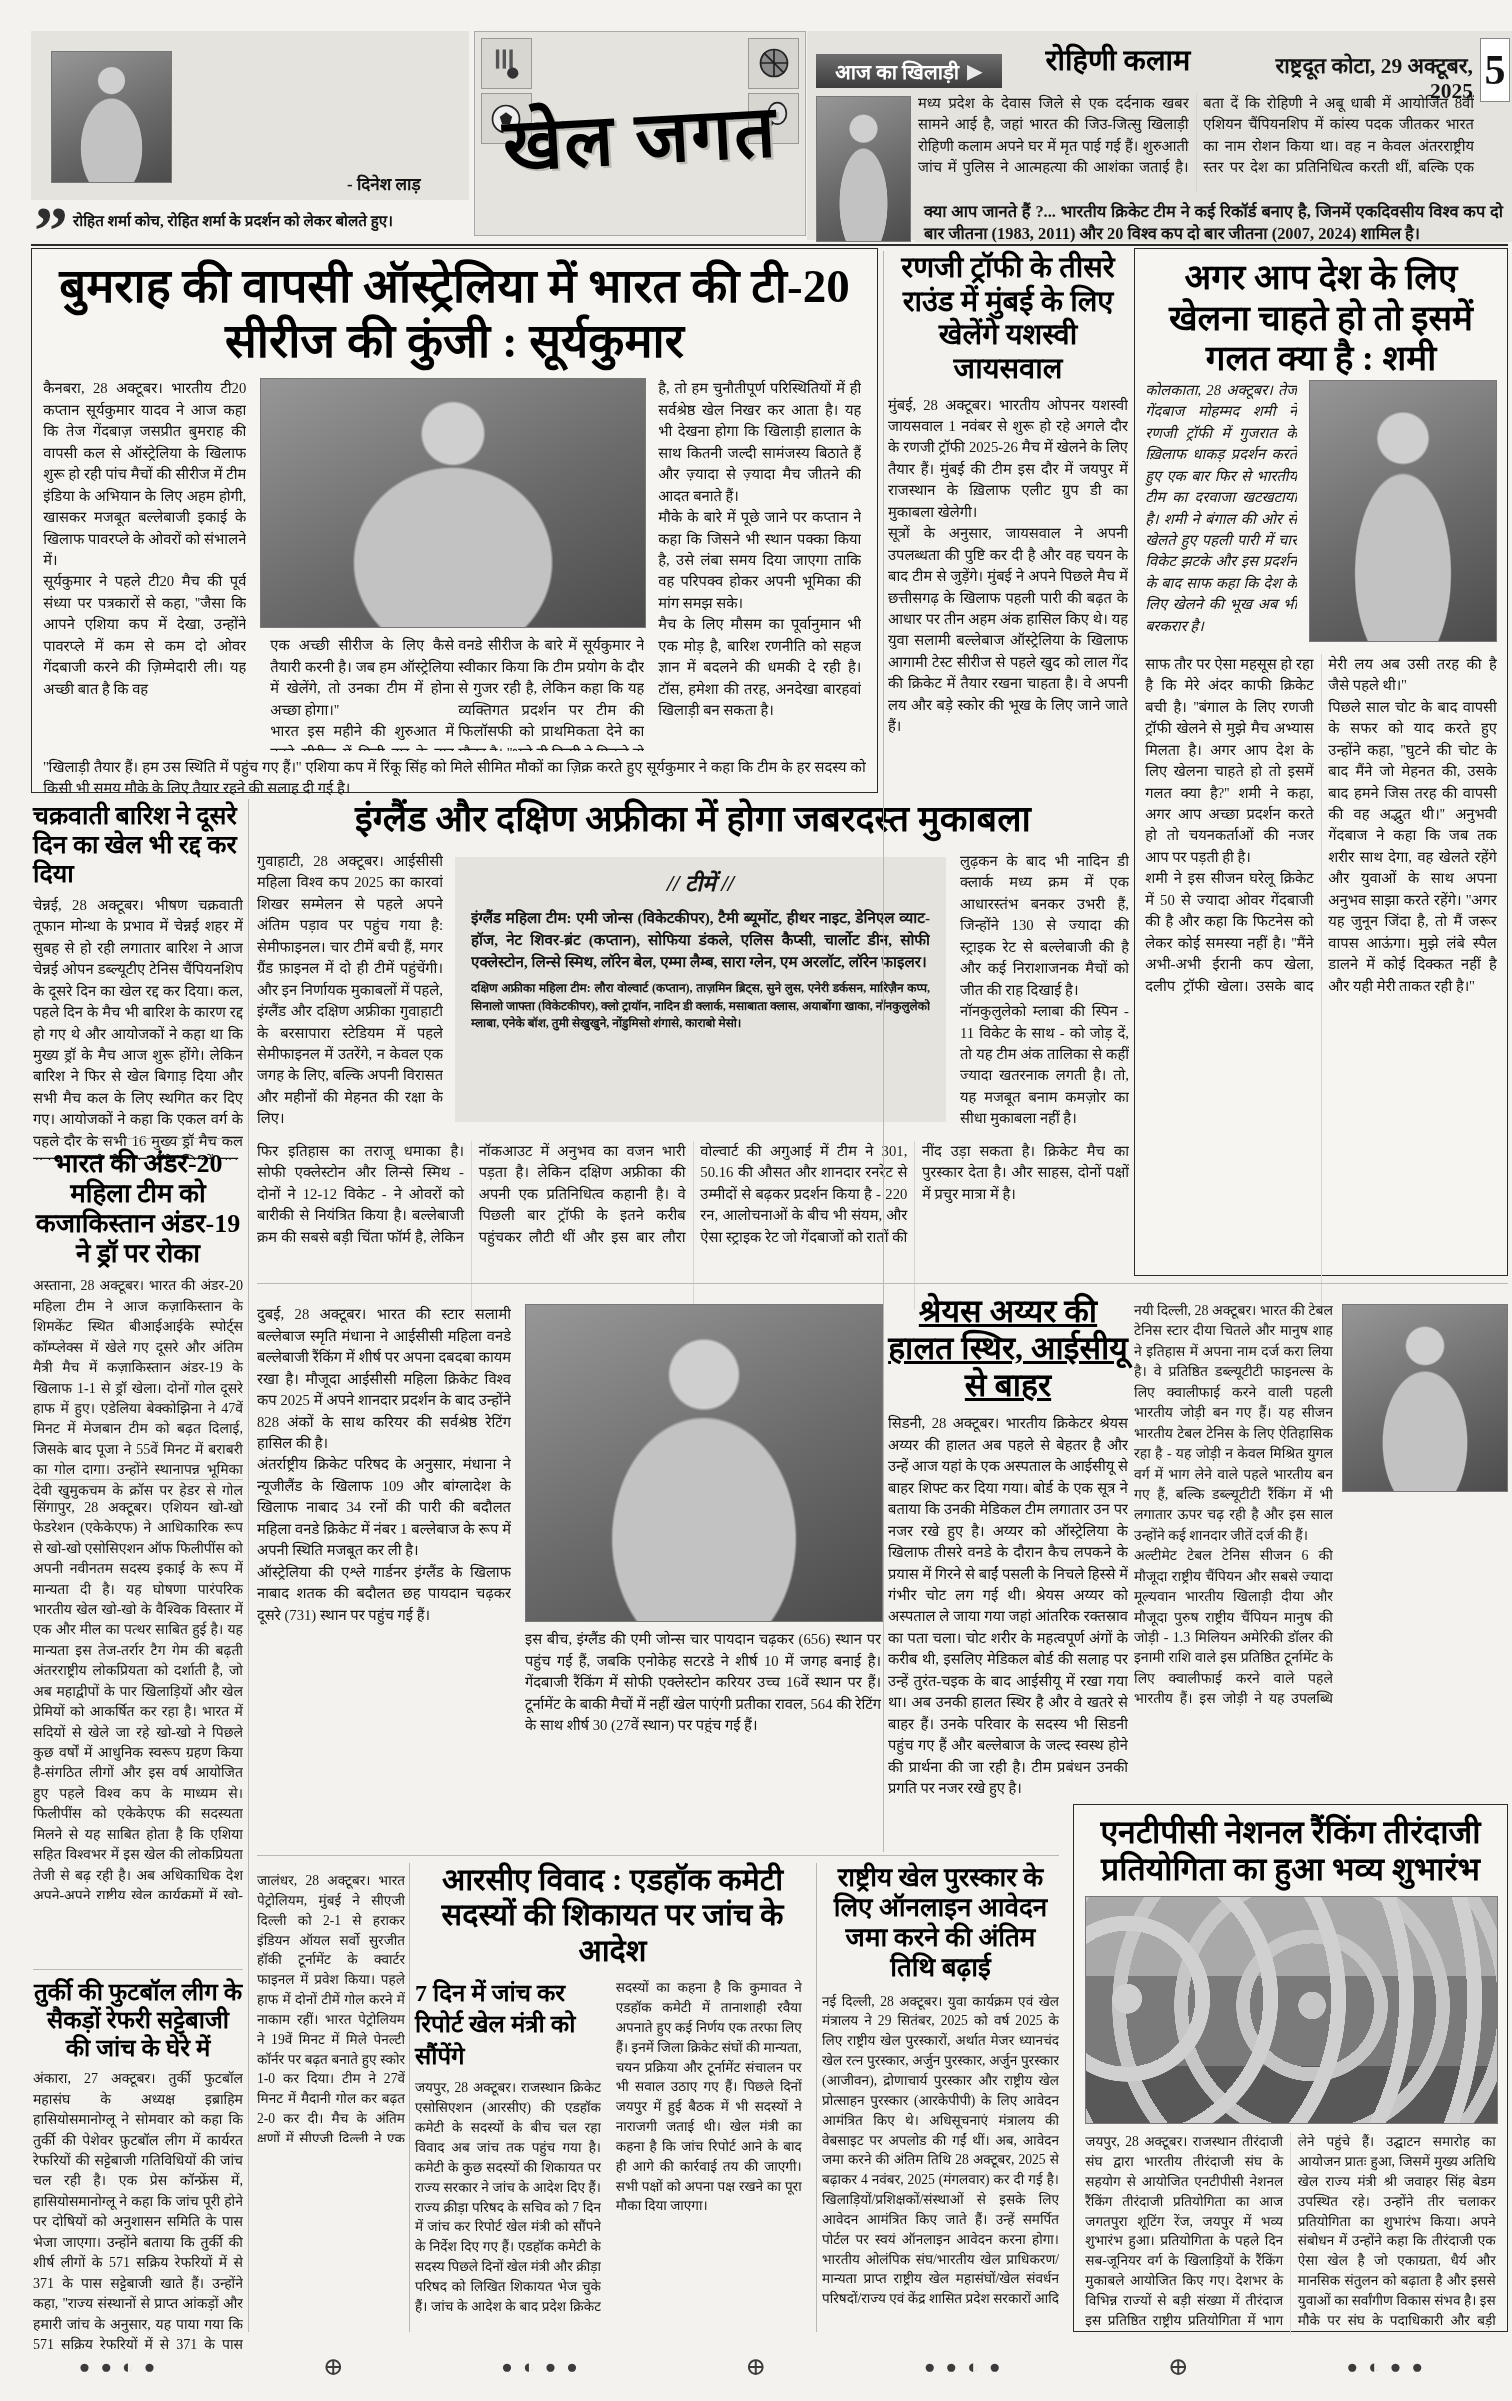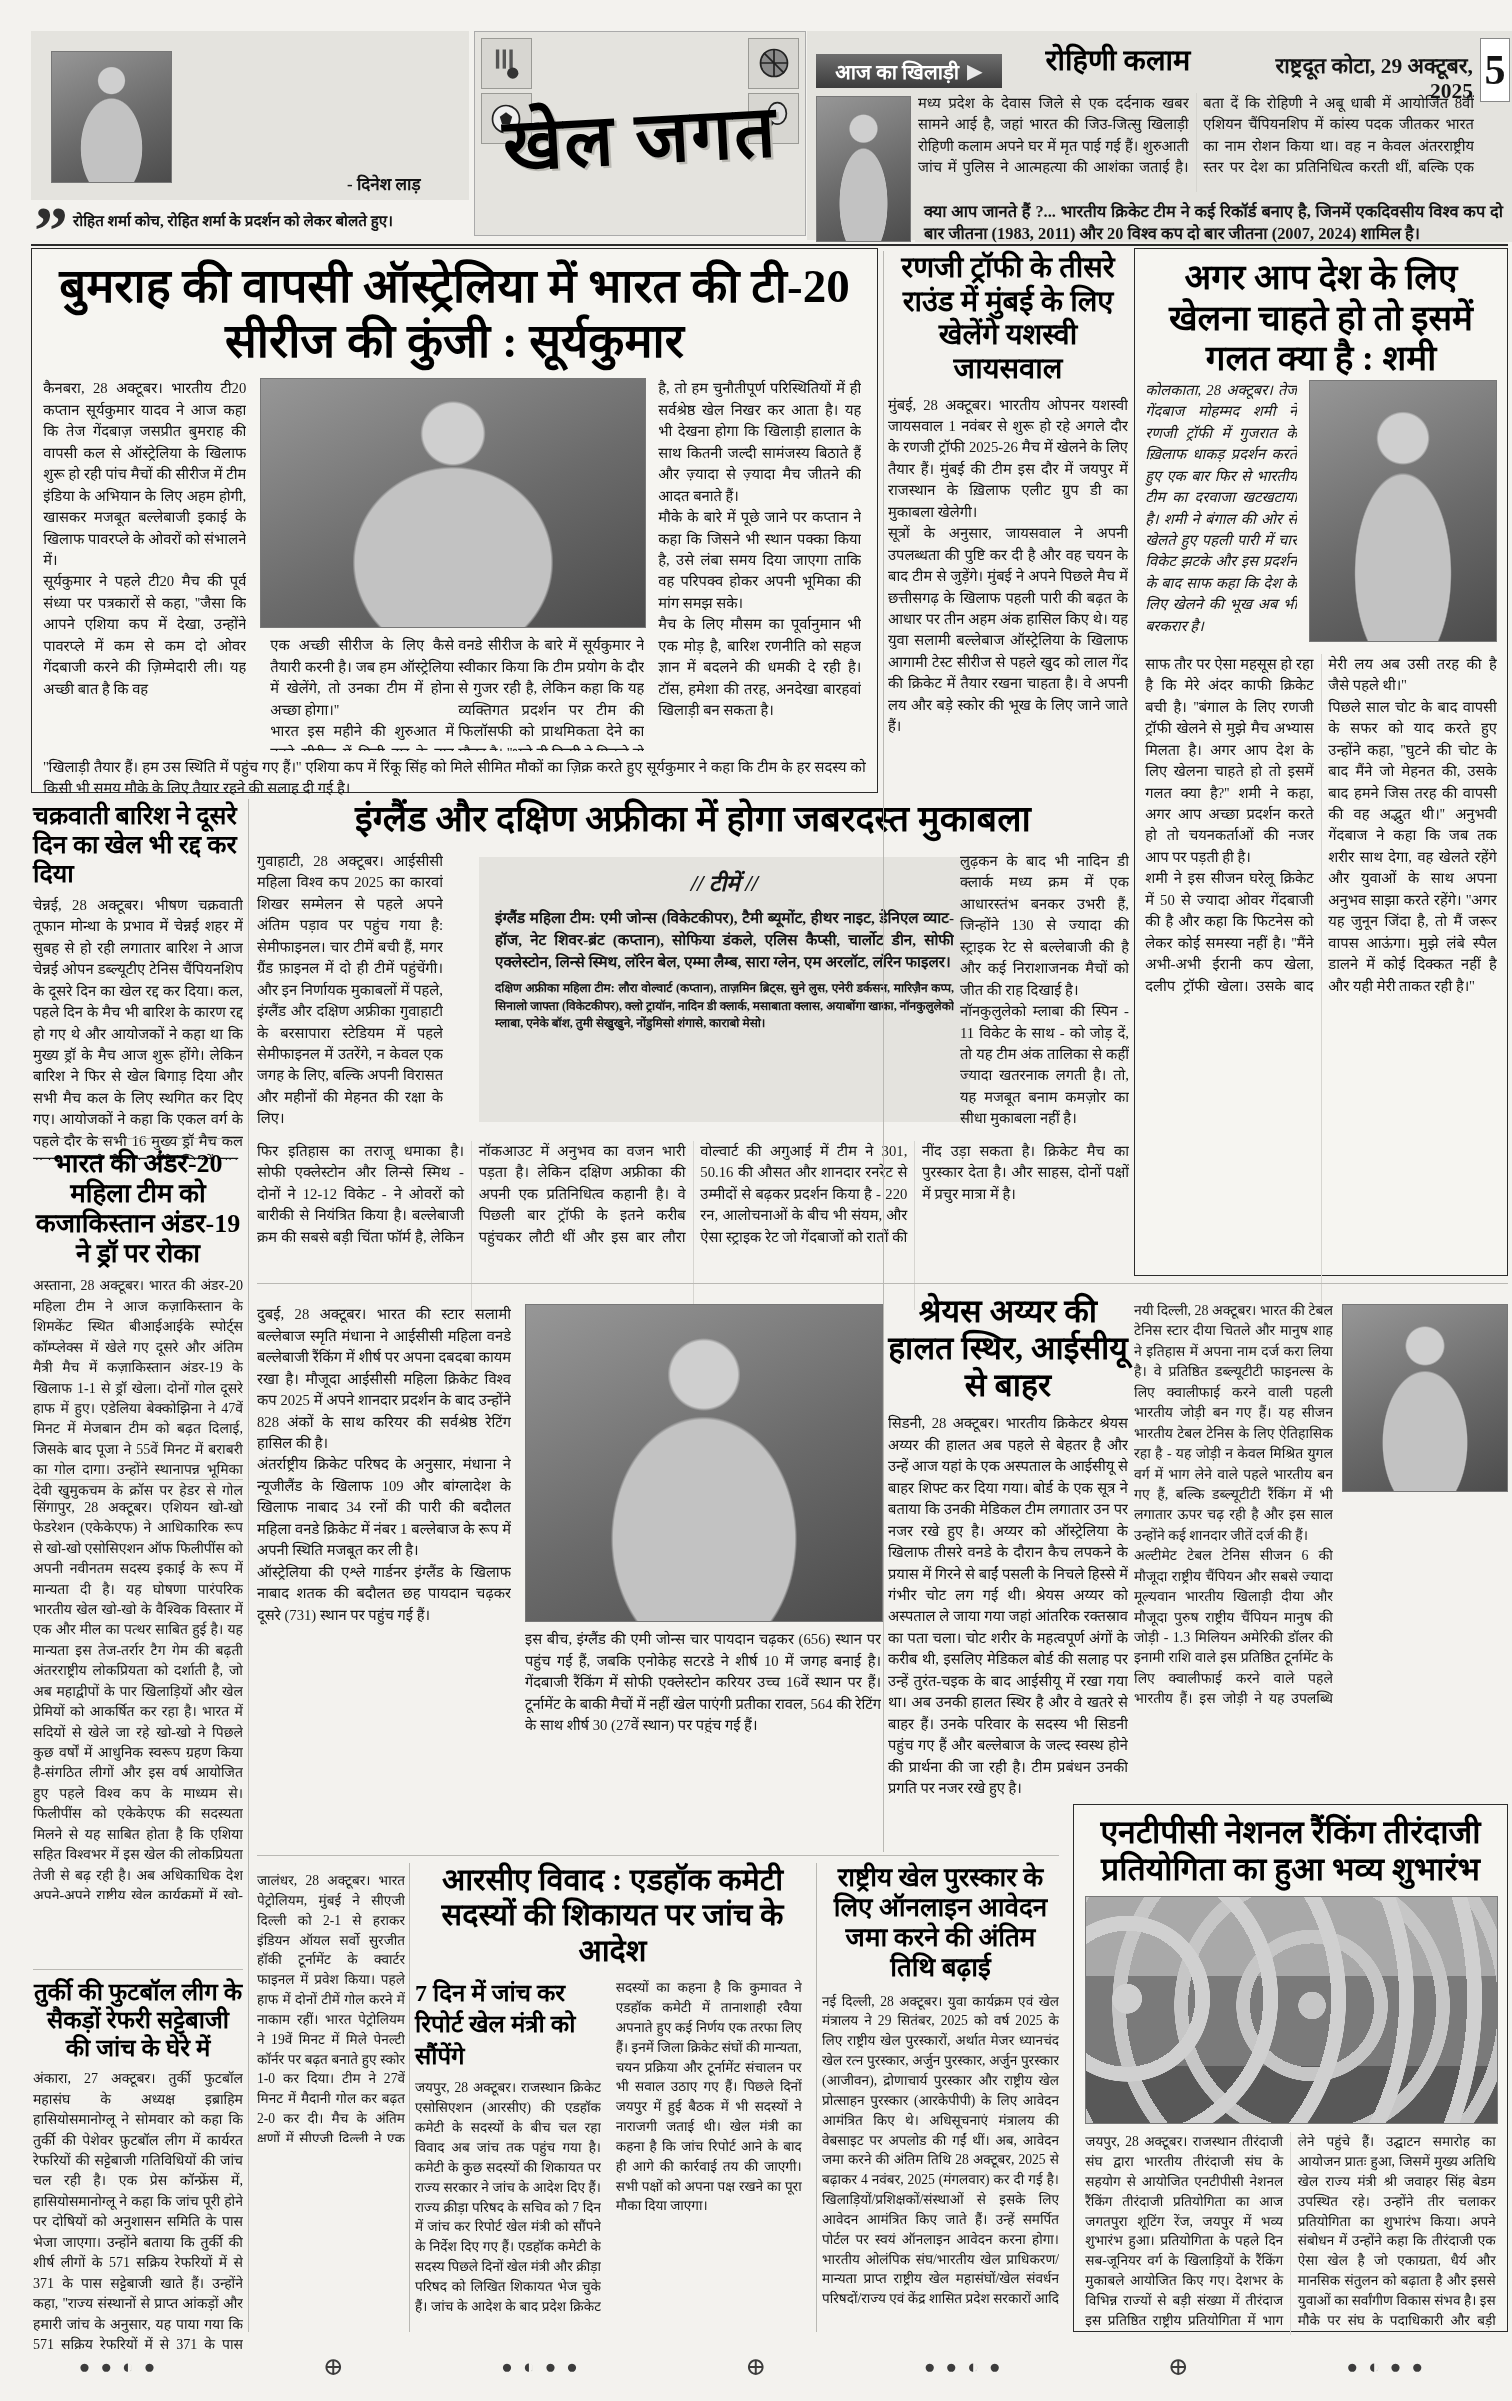--- a/index.html
+++ b/index.html
@@ -150,21 +150,21 @@
 
   <section class="abs" style="left:33px;top:1979px;width:210px;">
     <h2 class="headline" style="font-size:24px;">तुर्की की फुटबॉल लीग के सैकड़ों रेफरी सट्टेबाजी की जांच के घेरे में</h2>
     <div class="body" style="margin-top:6.8px;height:282px;font-size:14px;">अंकारा, 27 अक्टूबर। तुर्की फुटबॉल महासंघ के अध्यक्ष इब्राहिम हासियोसमानोग्लू ने सोमवार को कहा कि तुर्की की पेशेवर फ़ुटबॉल लीग में कार्यरत रेफरियों की सट्टेबाजी गतिविधियों की जांच चल रही है। एक प्रेस कॉन्फ्रेंस में, हासियोसमानोग्लू ने कहा कि जांच पूरी होने पर दोषियों को अनुशासन समिति के पास भेजा जाएगा। उन्होंने बताया कि तुर्की की शीर्ष लीगों के 571 सक्रिय रेफरियों में से 371 के पास सट्टेबाजी खाते हैं। उन्होंने कहा, ''राज्य संस्थानों से प्राप्त आंकड़ों और हमारी जांच के अनुसार, यह पाया गया कि 571 सक्रिय रेफरियों में से 371 के पास सट्टेबाजी खाते हैं। इनमें से 152 सक्रिय रूप से सट्टेबाजी करते रहे हैं।''</div>
   </section>
 
   <section class="abs" style="left:257px;top:799px;width:872px;">
     <h2 class="headline" style="font-size:36px;">इंग्लैंड और दक्षिण अफ्रीका में होगा जबरदस्त मुकाबला</h2>
     <div style="position:relative;margin-top:10.2px;height:282px;">
       <div class="abs body" style="left:0;top:0;width:186px;height:282px;">गुवाहाटी, 28 अक्टूबर। आईसीसी महिला विश्व कप 2025 का कारवां शिखर सम्मेलन से पहले अपने अंतिम पड़ाव पर पहुंच गया है: सेमीफाइनल। चार टीमें बची हैं, मगर ग्रैंड फ़ाइनल में दो ही टीमें पहुंचेंगी। और इन निर्णायक मुकाबलों में पहले, इंग्लैंड और दक्षिण अफ्रीका गुवाहाटी के बरसापारा स्टेडियम में पहले सेमीफाइनल में उतरेंगे, न केवल एक जगह के लिए, बल्कि अपनी विरासत और महीनों की मेहनत की रक्षा के लिए।</div>
-      <div class="abs graybox" style="left:198px;top:5.6px;width:491px;height:265px;padding:10.2px 16px;box-sizing:border-box;margin-left:24px;">
+      <div class="abs graybox" style="left:198px;top:5.6px;width:491px;height:265px;padding:10.2px 16px;box-sizing:border-box;">
         <div style="text-align:center;font-size:22.6px;font-weight:900;font-style:italic;">// टीमें //</div>
         <div class="body" style="margin-top:9px;font-size:15.2px;font-weight:600;">इंग्लैंड महिला टीम: एमी जोन्स (विकेटकीपर), टैमी ब्यूमोंट, हीथर नाइट, डेनिएल व्याट-हॉज, नेट शिवर-ब्रंट (कप्तान), सोफिया डंकले, एलिस कैप्सी, चार्लोट डीन, सोफी एक्लेस्टोन, लिन्से स्मिथ, लॉरेन बेल, एम्मा लैम्ब, सारा ग्लेन, एम अरलॉट, लॉरेन फाइलर।</div>
         <div class="body" style="margin-top:6.8px;font-size:12px;font-weight:600;">दक्षिण अफ्रीका महिला टीम: लौरा वोल्वार्ट (कप्तान), ताज़मिन ब्रिट्स, सुने लुस, एनेरी डर्कसन, मारिज़ैन कप्प, सिनालो जाफ्ता (विकेटकीपर), क्लो ट्रायॉन, नादिन डी क्लार्क, मसाबाता क्लास, अयाबोंगा खाका, नॉनकुलुलेको म्लाबा, एनेके बॉश, तुमी सेखुखुने, नोंडुमिसो शंगासे, काराबो मेसो।</div>
       </div>
       <div class="abs body" style="left:703px;top:0;width:169px;height:282px;">लुढ़कन के बाद भी नादिन डी क्लार्क मध्य क्रम में एक आधारस्तंभ बनकर उभरी हैं, जिन्होंने 130 से ज्यादा की स्ट्राइक रेट से बल्लेबाजी की है और कई निराशाजनक मैचों को जीत की राह दिखाई है।
 नॉनकुलुलेको म्लाबा की स्पिन - 11 विकेट के साथ - को जोड़ दें, तो यह टीम अंक तालिका से कहीं ज्यादा खतरनाक लगती है। तो, यह मजबूत बनाम कमज़ोर का सीधा मुकाबला नहीं है।</div>
     </div>
     <div class="body cols4" style="margin-top:8px;height:169px;">फिर इतिहास का तराजू धमाका है। सोफी एक्लेस्टोन और लिन्से स्मिथ - दोनों ने 12-12 विकेट - ने ओवरों को बारीकी से नियंत्रित किया है। बल्लेबाजी क्रम की सबसे बड़ी चिंता फॉर्म है, लेकिन नॉकआउट में अनुभव का वजन भारी पड़ता है। लेकिन दक्षिण अफ्रीका की अपनी एक प्रतिनिधित्व कहानी है। वे पिछली बार ट्रॉफी के इतने करीब पहुंचकर लौटी थीं और इस बार लौरा वोल्वार्ट की अगुआई में टीम ने 301, 50.16 की औसत और शानदार रनरेट से उम्मीदों से बढ़कर प्रदर्शन किया है - 220 रन, आलोचनाओं के बीच भी संयम, और ऐसा स्ट्राइक रेट जो गेंदबाजों को रातों की नींद उड़ा सकता है। क्रिकेट मैच का पुरस्कार देता है। और साहस, दोनों पक्षों में प्रचुर मात्रा में है।</div>
   </section>
 
@@ -172,21 +172,21 @@
     <div style="position:relative;margin-top:11.3px;height:429px;">
       <div class="abs body" style="left:0;top:0;width:254px;height:429px;">दुबई, 28 अक्टूबर। भारत की स्टार सलामी बल्लेबाज स्मृति मंधाना ने आईसीसी महिला वनडे बल्लेबाजी रैंकिंग में शीर्ष पर अपना दबदबा कायम रखा है। मौजूदा आईसीसी महिला क्रिकेट विश्व कप 2025 में अपने शानदार प्रदर्शन के बाद उन्होंने 828 अंकों के साथ करियर की सर्वश्रेष्ठ रेटिंग हासिल की है।
 अंतर्राष्ट्रीय क्रिकेट परिषद के अनुसार, मंधाना ने न्यूजीलैंड के खिलाफ 109 और बांग्लादेश के खिलाफ नाबाद 34 रनों की पारी की बदौलत महिला वनडे क्रिकेट में नंबर 1 बल्लेबाज के रूप में अपनी स्थिति मजबूत कर ली है।
 ऑस्ट्रेलिया की एश्ले गार्डनर इंग्लैंड के खिलाफ नाबाद शतक की बदौलत छह पायदान चढ़कर दूसरे (731) स्थान पर पहुंच गई हैं।</div>
       <div class="abs photo" style="left:268px;top:0;width:356px;height:316px;"></div>
       <div class="abs body" style="left:268px;top:325px;width:356px;height:104px;">इस बीच, इंग्लैंड की एमी जोन्स चार पायदान चढ़कर (656) स्थान पर पहुंच गई हैं, जबकि एनोकेह सटरडे ने शीर्ष 10 में जगह बनाई है। गेंदबाजी रैंकिंग में सोफी एक्लेस्टोन करियर उच्च 16वें स्थान पर हैं। टूर्नामेंट के बाकी मैचों में नहीं खेल पाएंगी प्रतीका रावल, 564 की रेटिंग के साथ शीर्ष 30 (27वें स्थान) पर पहुंच गई हैं।</div>
     </div>
   </section>
 
   <section class="abs" style="left:888px;top:1293px;width:240px;">
-    <h2 class="headline" style="font-size:32px;">श्रेयस अय्यर की हालत स्थिर, आईसीयू से बाहर</h2>
+    <h2 class="headline" style="font-size:32px;text-decoration:underline;">श्रेयस अय्यर की हालत स्थिर, आईसीयू से बाहर</h2>
     <div class="body" style="margin-top:9px;height:429px;">सिडनी, 28 अक्टूबर। भारतीय क्रिकेटर श्रेयस अय्यर की हालत अब पहले से बेहतर है और उन्हें आज यहां के एक अस्पताल के आईसीयू से बाहर शिफ्ट कर दिया गया। बोर्ड के एक सूत्र ने बताया कि उनकी मेडिकल टीम लगातार उन पर नजर रखे हुए है। अय्यर को ऑस्ट्रेलिया के खिलाफ तीसरे वनडे के दौरान कैच लपकने के प्रयास में गिरने से बाईं पसली के निचले हिस्से में गंभीर चोट लग गई थी। श्रेयस अय्यर को अस्पताल ले जाया गया जहां आंतरिक रक्तस्राव का पता चला। चोट शरीर के महत्वपूर्ण अंगों के करीब थी, इसलिए मेडिकल बोर्ड की सलाह पर उन्हें तुरंत-चइक के बाद आईसीयू में रखा गया था। अब उनकी हालत स्थिर है और वे खतरे से बाहर हैं। उनके परिवार के सदस्य भी सिडनी पहुंच गए हैं और बल्लेबाज के जल्द स्वस्थ होने की प्रार्थना की जा रही है। टीम प्रबंधन उनकी प्रगति पर नजर रखे हुए है।</div>
   </section>
 
   <section class="abs" style="left:1134px;top:1293px;width:374px;">
     <div style="margin-top:8px;height:407px;overflow:hidden;">
       <div class="photo" style="float:right;width:164px;height:186px;margin:3.4px 0 5.6px 9px;"></div>
       <div class="body" style="font-size:14px;">नयी दिल्ली, 28 अक्टूबर। भारत की टेबल टेनिस स्टार दीया चितले और मानुष शाह ने इतिहास में अपना नाम दर्ज करा लिया है। वे प्रतिष्ठित डब्ल्यूटीटी फाइनल्स के लिए क्वालीफाई करने वाली पहली भारतीय जोड़ी बन गए हैं। यह सीजन भारतीय टेबल टेनिस के लिए ऐतिहासिक रहा है - यह जोड़ी न केवल मिश्रित युगल वर्ग में भाग लेने वाले पहले भारतीय बन गए हैं, बल्कि डब्ल्यूटीटी रैंकिंग में भी लगातार ऊपर चढ़ रही है और इस साल उन्होंने कई शानदार जीतें दर्ज की हैं।
 अल्टीमेट टेबल टेनिस सीजन 6 की मौजूदा राष्ट्रीय चैंपियन और सबसे ज्यादा मूल्यवान भारतीय खिलाड़ी दीया और मौजूदा पुरुष राष्ट्रीय चैंपियन मानुष की जोड़ी - 1.3 मिलियन अमेरिकी डॉलर की इनामी राशि वाले इस प्रतिष्ठित टूर्नामेंट के लिए क्वालीफाई करने वाले पहले भारतीय हैं। इस जोड़ी ने यह उपलब्धि डब्ल्यूटीटी कंटेंडर ब्यूनस आयर्स (जुलाई 2025) में हासिल की, जहां उन्होंने जापान के सत्सुकी ओडो और हिरोतो शिनोज़ुका को हराया।</div>
     </div>
   </section>

